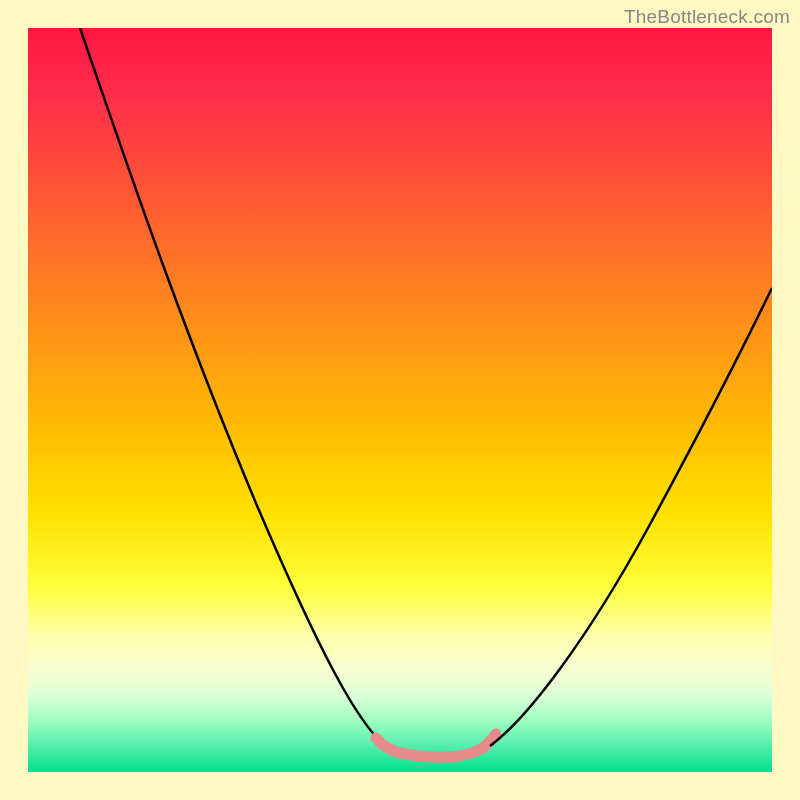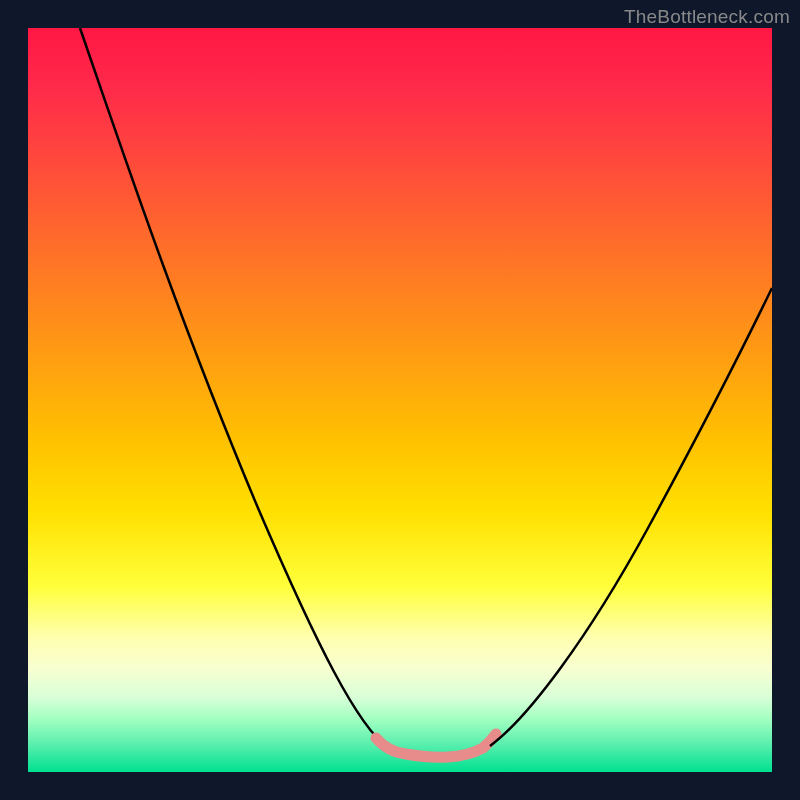--- a/index.html
+++ b/index.html
@@ -10,21 +10,21 @@
     background: #000;
     position: relative;
     font-family: Arial, sans-serif;
   }
   .frame {
     position: absolute;
     top: 0;
     left: 0;
     width: 800px;
     height: 800px;
-    background: #0f172a;
+    background: #fef9c3;
   }
   .plot-area {
     position: absolute;
     top: 28px;
     left: 28px;
     width: 744px;
     height: 744px;
     overflow: hidden;
   }
   .gradient {

